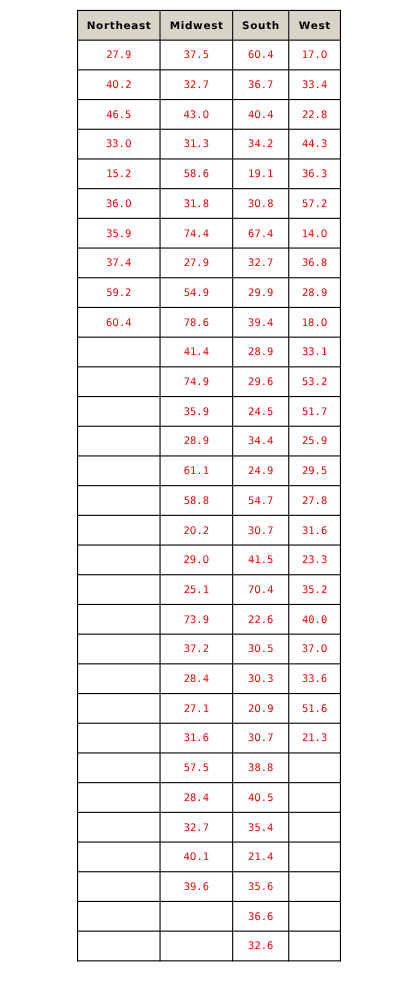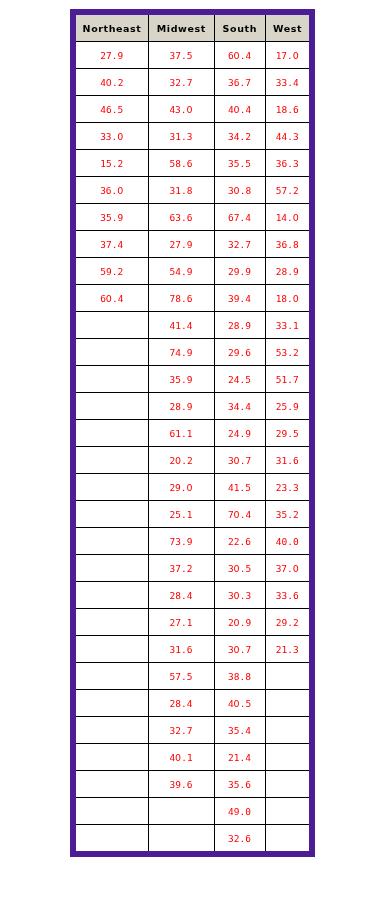--- a/index.html
+++ b/index.html
@@ -18,21 +18,21 @@
     position: absolute;
     left: 70px;
     top: 9px;
     width: 239px;
   }
   table.data-table {
     border-collapse: collapse;
     table-layout: fixed;
     width: 239px;
     margin: 0;
-    border: 6px solid #4c1d95;
+    border: 1px solid #4c1d95;
   }
   table.data-table th,
   table.data-table td {
     border: 1px solid #000000;
     margin: 0;
     padding: 0;
     padding-top: 1px;
     height: 25px;
     text-align: center;
     line-height: 1;
@@ -95,43 +95,43 @@
       <tr>
         <td>4<span class="zero">0</span>.2</td>
         <td>32.7</td>
         <td>36.7</td>
         <td>33.4</td>
       </tr>
       <tr>
         <td>46.5</td>
         <td>43.<span class="zero">0</span></td>
         <td>4<span class="zero">0</span>.4</td>
-        <td>18.6</td>
+        <td>22.8</td>
       </tr>
       <tr>
         <td>33.<span class="zero">0</span></td>
         <td>31.3</td>
         <td>34.2</td>
         <td>44.3</td>
       </tr>
       <tr>
         <td>15.2</td>
         <td>58.6</td>
-        <td>35.5</td>
+        <td>19.1</td>
         <td>36.3</td>
       </tr>
       <tr>
         <td>36.<span class="zero">0</span></td>
         <td>31.8</td>
         <td>3<span class="zero">0</span>.8</td>
         <td>57.2</td>
       </tr>
       <tr>
         <td>35.9</td>
-        <td>63.6</td>
+        <td>74.4</td>
         <td>67.4</td>
         <td>14.<span class="zero">0</span></td>
       </tr>
       <tr>
         <td>37.4</td>
         <td>27.9</td>
         <td>32.7</td>
         <td>36.8</td>
       </tr>
       <tr>
@@ -171,20 +171,26 @@
         <td>25.9</td>
       </tr>
       <tr>
         <td></td>
         <td>61.1</td>
         <td>24.9</td>
         <td>29.5</td>
       </tr>
       <tr>
         <td></td>
+        <td>58.8</td>
+        <td>54.7</td>
+        <td>27.8</td>
+      </tr>
+      <tr>
+        <td></td>
         <td>2<span class="zero">0</span>.2</td>
         <td>3<span class="zero">0</span>.7</td>
         <td>31.6</td>
       </tr>
       <tr>
         <td></td>
         <td>29.<span class="zero">0</span></td>
         <td>41.5</td>
         <td>23.3</td>
       </tr>
@@ -209,21 +215,21 @@
       <tr>
         <td></td>
         <td>28.4</td>
         <td>3<span class="zero">0</span>.3</td>
         <td>33.6</td>
       </tr>
       <tr>
         <td></td>
         <td>27.1</td>
         <td>2<span class="zero">0</span>.9</td>
-        <td>29.2</td>
+        <td>51.6</td>
       </tr>
       <tr>
         <td></td>
         <td>31.6</td>
         <td>3<span class="zero">0</span>.7</td>
         <td>21.3</td>
       </tr>
       <tr>
         <td></td>
         <td>57.5</td>
@@ -250,21 +256,21 @@
       </tr>
       <tr>
         <td></td>
         <td>39.6</td>
         <td>35.6</td>
         <td></td>
       </tr>
       <tr>
         <td></td>
         <td></td>
-        <td>49.0</td>
+        <td>36.6</td>
         <td></td>
       </tr>
       <tr>
         <td></td>
         <td></td>
         <td>32.6</td>
         <td></td>
       </tr>
     </tbody>
   </table>

